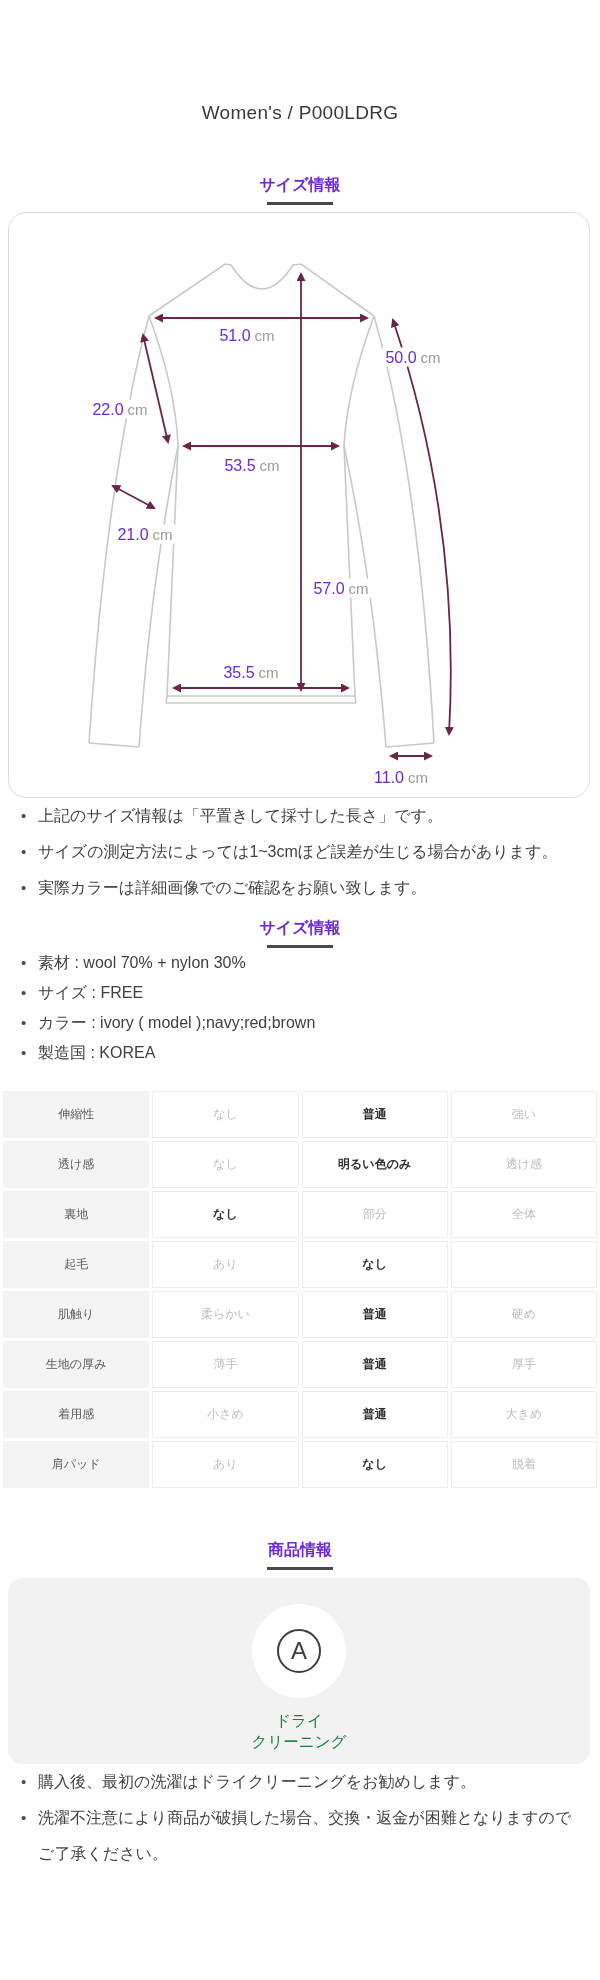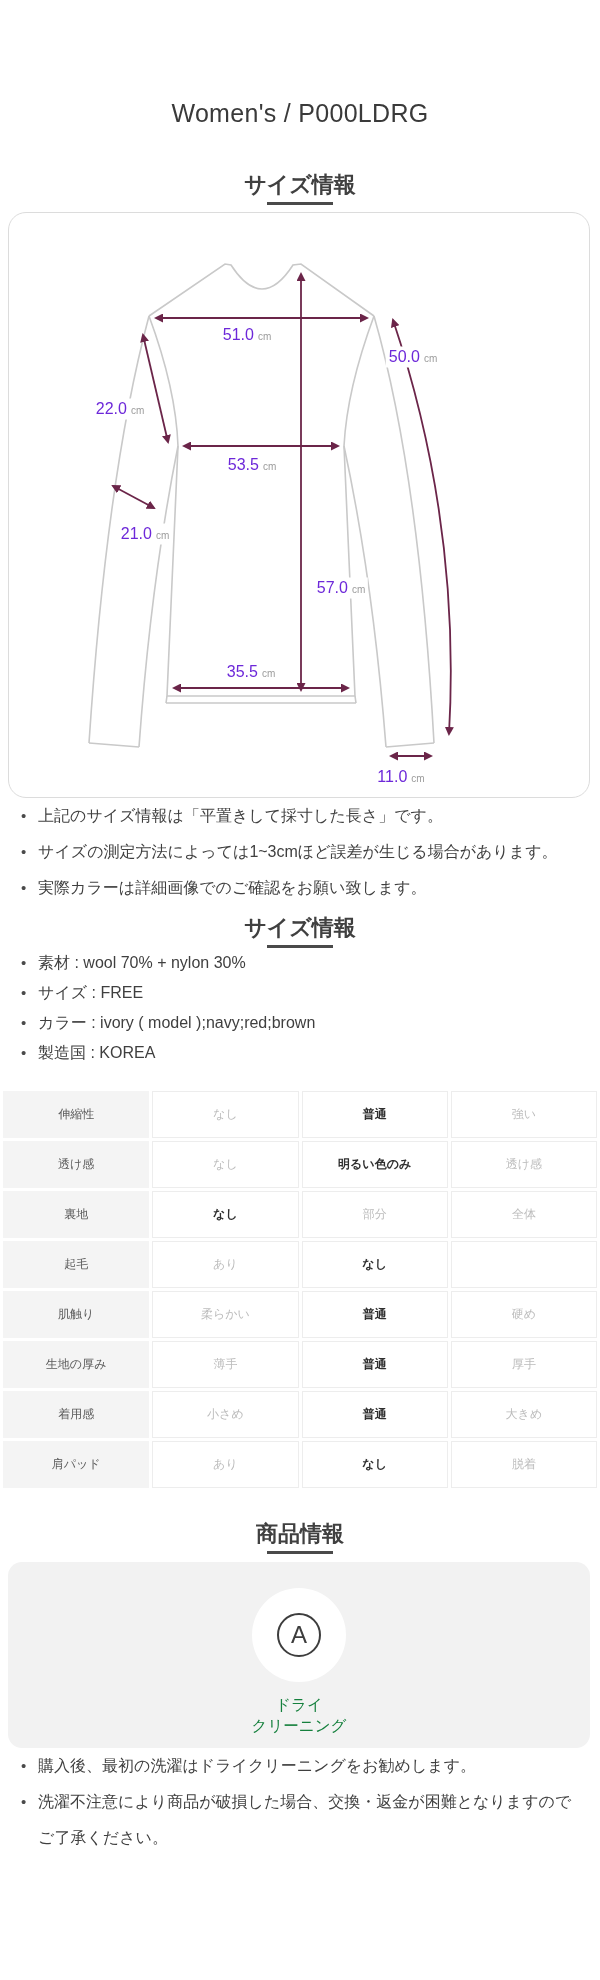--- a/index.html
+++ b/index.html
@@ -3,44 +3,44 @@
 <meta charset="utf-8">
 <style>
   html,body{margin:0;padding:0;}
   body{
     width:600px;height:1980px;background:#ffffff;
     font-family:"Liberation Sans","DejaVu Sans",sans-serif;
     color:#3f3f3f;position:relative;overflow:hidden;
   }
   
   .page-title{
-    padding-top:98px;text-align:center;font-size:25px;line-height:30px;
+    padding-top:98px;text-align:center;font-size:19px;line-height:30px;
     color:#3a3a3a;font-weight:400;letter-spacing:0.3px;
   }
   
   .sec-head{text-align:center;}
-  .sec-head .txt{font-size:22px;line-height:22px;font-weight:700;color:#404040;display:inline-block;}
+  .sec-head .txt{font-size:16px;line-height:22px;font-weight:700;color:#6d28d9;display:inline-block;}
   .sec-head .rule{width:66px;height:3px;background:#4a4a4a;margin:6px auto 0 auto;}
   .h1{margin-top:46px;}
   .h2{margin-top:11px;}
-  .h3{margin-top:32px;}
+  .h3{margin-top:48px;}
   
   .diagram-box{
     position:relative;margin:7px 8px 0 8px;width:582px;height:586px;
     border:1px solid #dcdcdc;border-radius:18px;background:#fff;box-sizing:border-box;
   }
   .diagram-box svg{position:absolute;left:0;top:0;}
   .garment{stroke:#c9c9c9;stroke-width:1.6;fill:none;}
   .arrow{stroke:#6b2549;stroke-width:1.8;fill:none;}
   .meas{
     position:absolute;transform:translate(-50%,-50%);background:#ffffff;
     padding:0 3px;white-space:nowrap;font-size:16px;line-height:19px;
   }
   .meas .num{color:#6d28d9;}
-  .meas .unit{color:#9b9b9b;font-size:10px;margin-left:4px;}
+  .meas .unit{color:#9b9b9b;font-size:15px;margin-left:4px;}
   
   ul.notes{margin:0;padding:0;list-style:none;}
   ul.notes li{
     position:relative;padding-left:38px;padding-right:14px;
     font-size:16px;line-height:36px;color:#3f3f3f;
   }
   ul.notes li::before{
     content:"\2022";position:absolute;left:21px;top:0;color:#4a4a4a;font-size:15px;
   }
   ul.notes.tight li{line-height:30px;}

